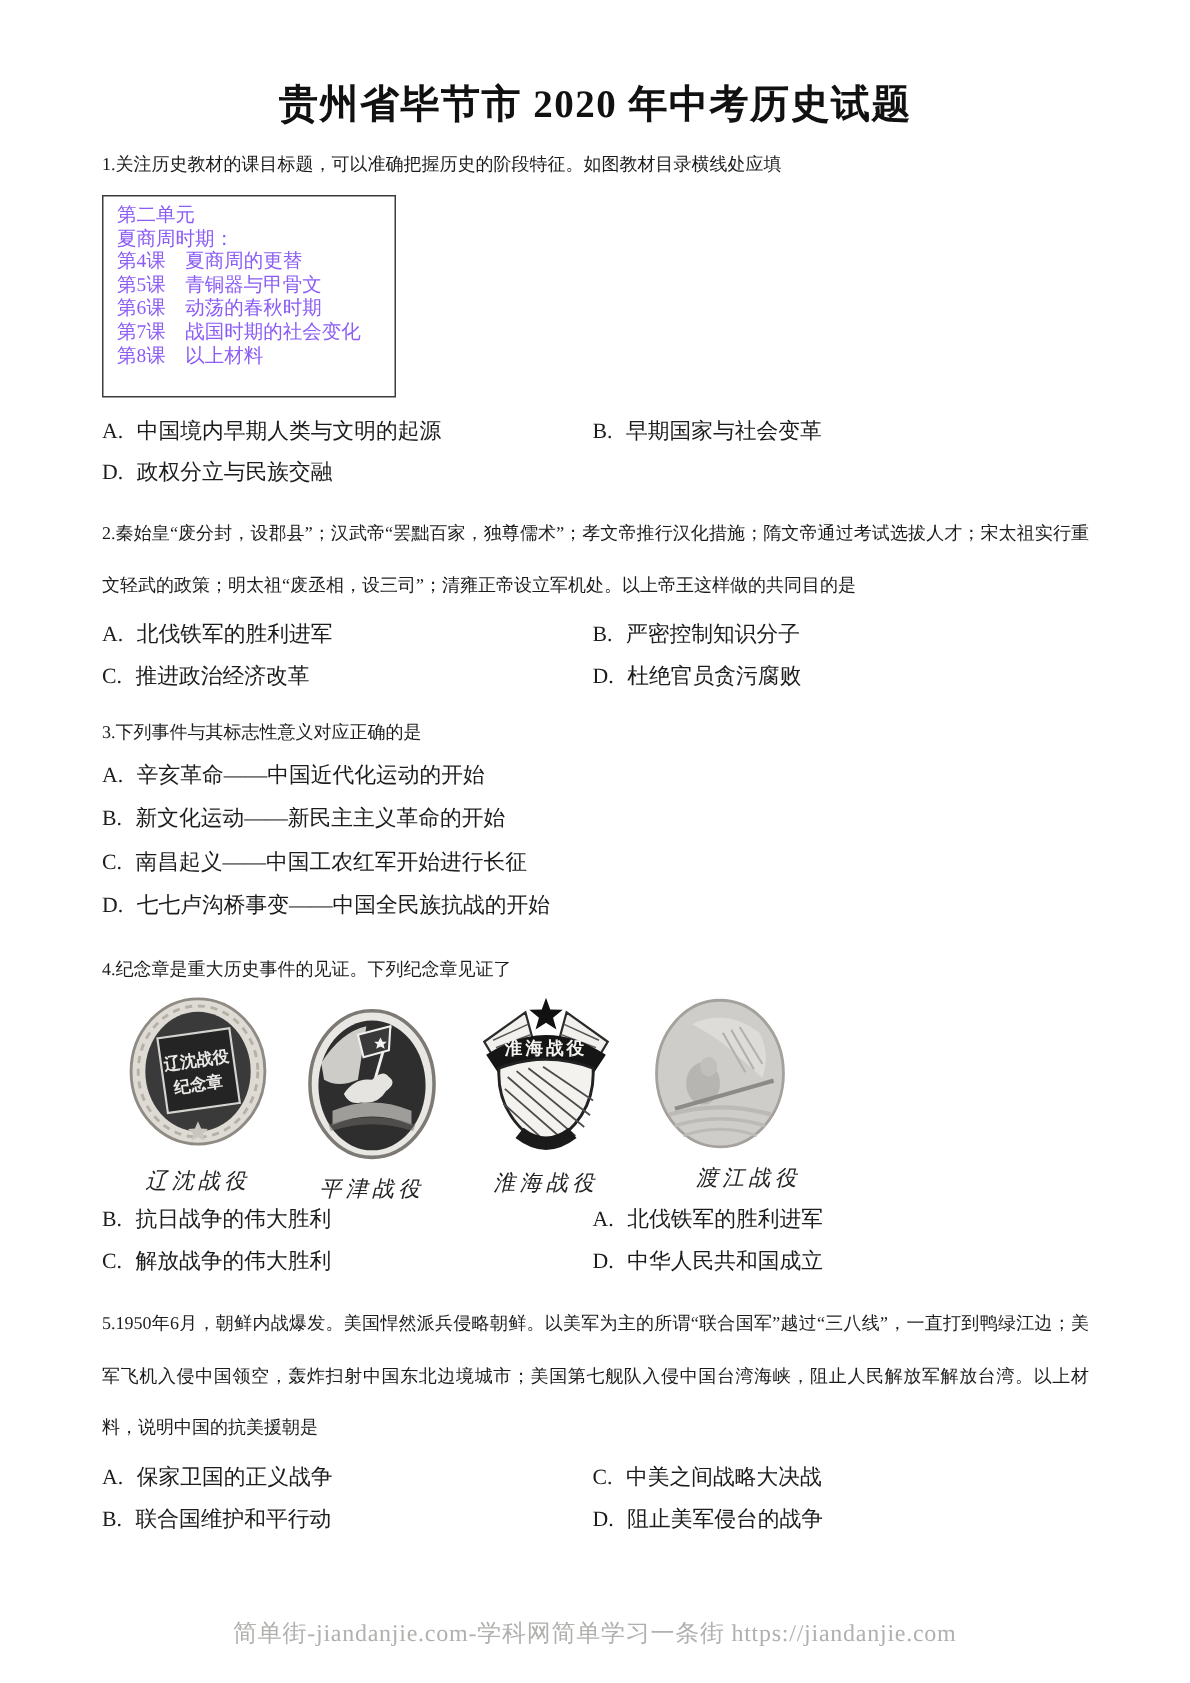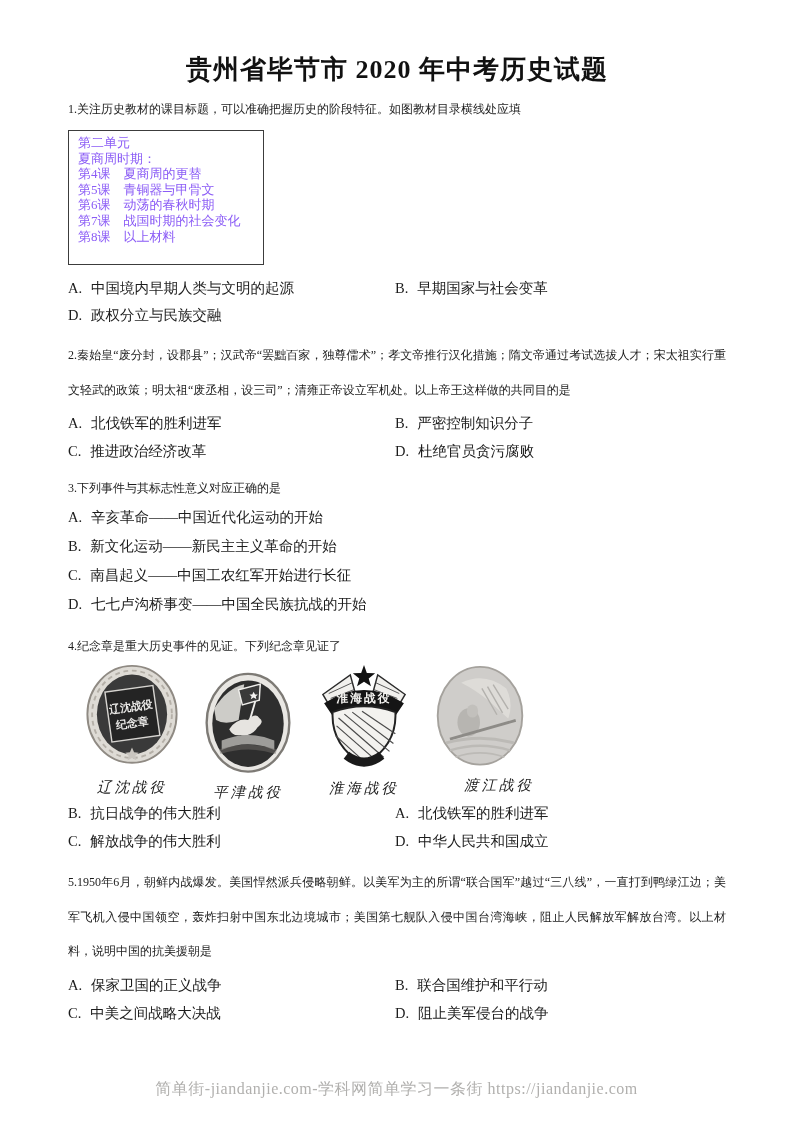--- a/index.html
+++ b/index.html
@@ -175,22 +175,22 @@
         <div class="opt"><span class="lbl">A.</span><span>北伐铁军的胜利进军</span></div>
         <div class="opt"><span class="lbl">C.</span><span>解放战争的伟大胜利</span></div>
         <div class="opt"><span class="lbl">D.</span><span>中华人民共和国成立</span></div>
       </div>
     </section>
 
     <section class="q5">
       <p class="stem long">5.1950年6月，朝鲜内战爆发。美国悍然派兵侵略朝鲜。以美军为主的所谓“联合国军”越过“三八线”，一直打到鸭绿江边；美军飞机入侵中国领空，轰炸扫射中国东北边境城市；美国第七舰队入侵中国台湾海峡，阻止人民解放军解放台湾。以上材料，说明中国的抗美援朝是</p>
       <div class="opts2 tight">
         <div class="opt"><span class="lbl">A.</span><span>保家卫国的正义战争</span></div>
+        <div class="opt"><span class="lbl">C.</span><span>中美之间战略大决战</span></div>
         <div class="opt"><span class="lbl">B.</span><span>联合国维护和平行动</span></div>
-        <div class="opt"><span class="lbl">C.</span><span>中美之间战略大决战</span></div>
         <div class="opt"><span class="lbl">D.</span><span>阻止美军侵台的战争</span></div>
       </div>
     </section>
 
   </div>
 
   <div class="footer">简单街-jiandanjie.com-学科网简单学习一条街 https://jiandanjie.com</div>
 </div>
 
 </body></html>

